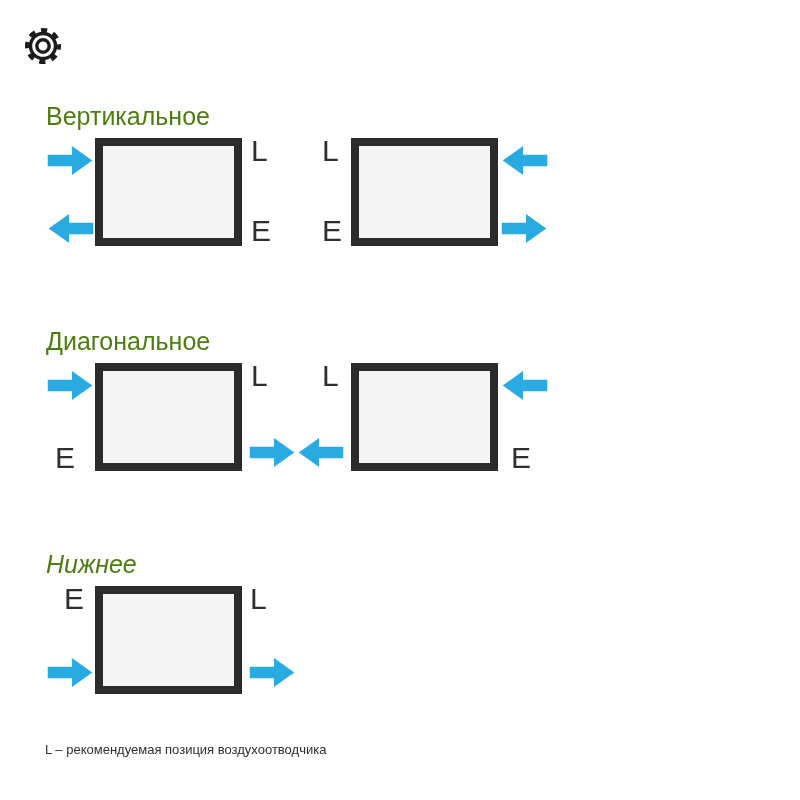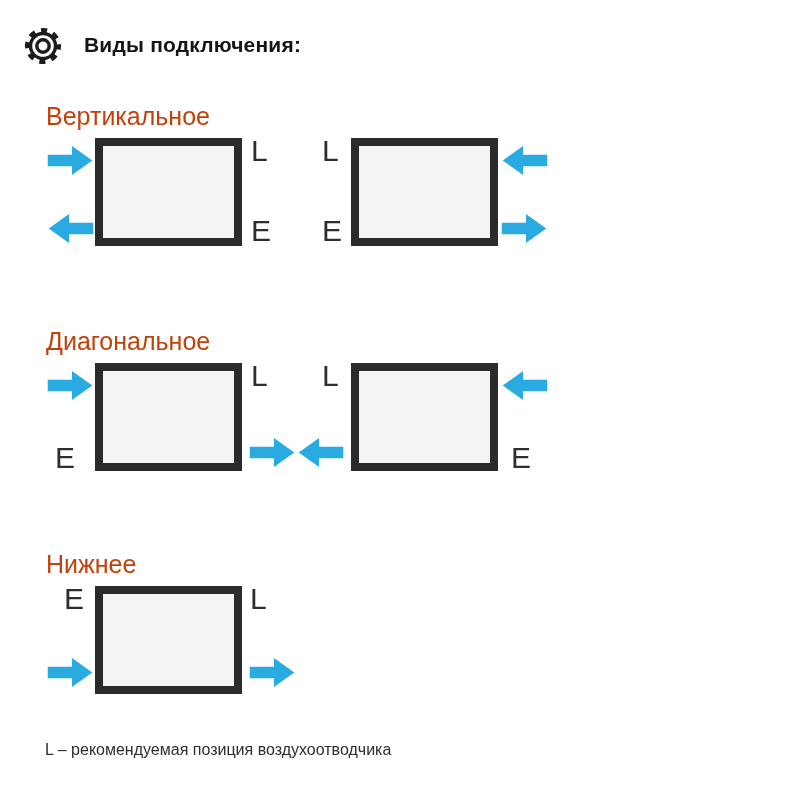--- a/index.html
+++ b/index.html
@@ -13,21 +13,21 @@
   
   .figure-title{
     position:absolute;left:84px;top:33px;
     font-size:21px;font-weight:bold;color:#161616;
     letter-spacing:0.2px;
   }
   .gear{position:absolute;left:23px;top:26px;width:40px;height:40px;}
   
   .section-heading{
     position:absolute;left:46px;
-    font-size:25px;font-weight:400;color:#c2410c;
+    font-size:25px;font-weight:400;color:#4d7c0f;
     line-height:30px;
   }
   
   .radiator{
     position:absolute;
     width:131px;height:92px;            
     border:8px solid #2b2b2b;
     background:#f4f4f4;
   }
   
@@ -36,38 +36,37 @@
   .arrow.left svg{transform:scaleX(-1);}
   
   .port-label{
     position:absolute;
     font-size:30px;font-weight:400;color:#2e2e2e;
     line-height:30px;
   }
   
   .legend{
     position:absolute;left:45px;top:738px;
-    font-size:16px;color:#2e2e2e;line-height:23px;
+    font-size:13px;color:#2e2e2e;line-height:23px;
   }
 </style>
 </head>
 <body>
 
 <div id="canvas">
 
   <span class="gear">
     <svg viewBox="0 0 40 40">
       <g stroke="#1c1c1c" fill="none">
         <circle cx="20" cy="20" r="15" stroke-width="6" stroke-dasharray="5.9 5.9" stroke-dashoffset="2.5"></circle>
         <circle cx="20" cy="20" r="12.5" stroke-width="3.4"></circle>
         <circle cx="20" cy="20" r="6.2" stroke-width="3.4"></circle>
       </g>
     </svg>
   </span>
-  <div class="figure-title">Виды подключения:</div>
 
   <div class="section-heading" style="top:101px;">Вертикальное</div>
 
   <div>
     <span class="arrow" style="left:47px;top:145px;">
       <svg viewBox="0 0 47 32">
           <polygon points="0,10 25,10 25,1 46,16 25,31 25,22 0,22"></polygon>
         </svg>
     </span>
     <span class="arrow left" style="left:47px;top:213px;">
@@ -123,21 +122,21 @@
     </span>
     <div class="radiator" style="left:351px;top:363px;"></div>
     <span class="arrow left" style="left:501px;top:370px;">
       <svg viewBox="0 0 47 32">
           <polygon points="0,10 25,10 25,1 46,16 25,31 25,22 0,22"></polygon>
         </svg>
     </span>
     <span class="port-label" style="left:511px;top:443px;">E</span>
   </div>
 
-  <div class="section-heading" style="top:549px;">Нижнее</div>
+  <div class="section-heading" style="top:549px;font-style:italic;">Нижнее</div>
 
   <div>
     <span class="port-label" style="left:64px;top:584px;">E</span>
     <span class="port-label" style="left:250px;top:584px;">L</span>
     <div class="radiator" style="left:95px;top:586px;"></div>
     <span class="arrow" style="left:47px;top:657px;">
       <svg viewBox="0 0 47 32">
           <polygon points="0,10 25,10 25,1 46,16 25,31 25,22 0,22"></polygon>
         </svg>
     </span>

